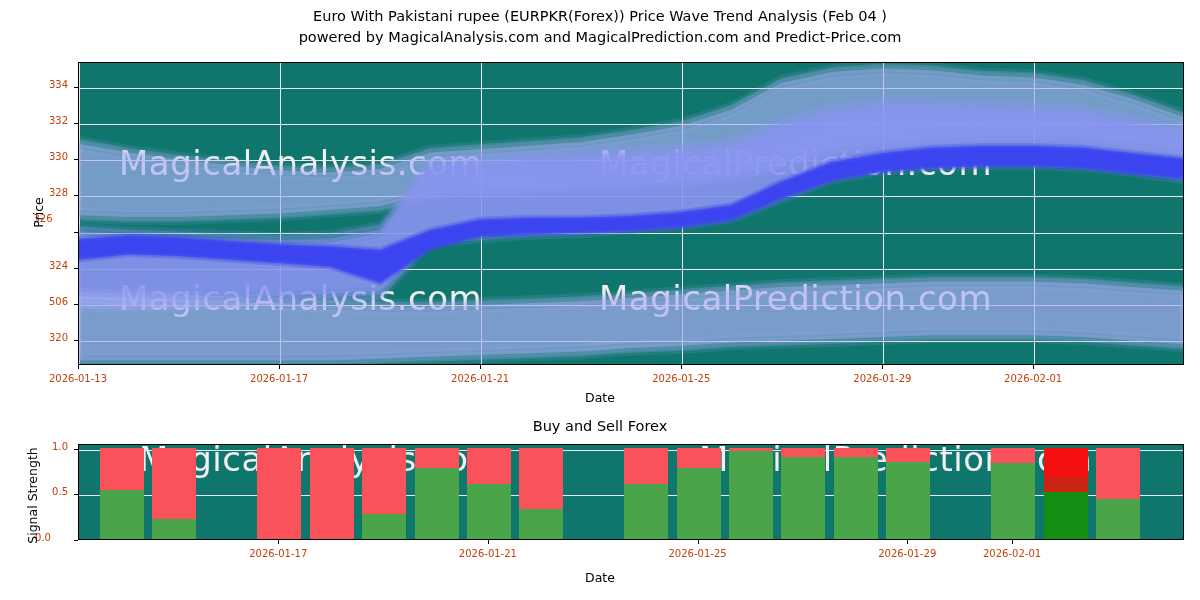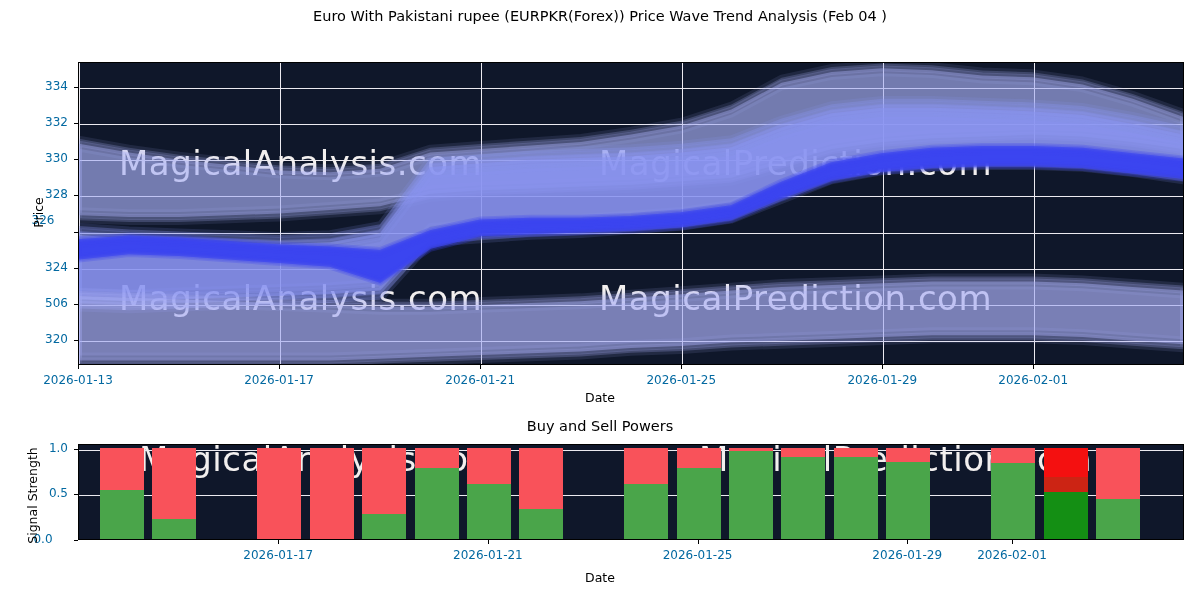--- a/index.html
+++ b/index.html
@@ -4,27 +4,27 @@
 <style>
   html,body{margin:0;padding:0;background:#ffffff;}
   body{width:1200px;height:600px;font-family:"DejaVu Sans","Liberation Sans",sans-serif;color:#000;overflow:hidden;}
   #root{position:relative;width:1120px;height:600px;}
 
   
   .title-block{position:absolute;left:0;top:6px;width:1200px;text-align:center;line-height:1.45;}
   .title-line{font-size:14.5px;color:#000;display:block;}
 
   
-  .tick{position:absolute;font-size:12px;color:#0369a1;white-space:nowrap;}
+  .tick{position:absolute;font-size:10px;color:#c2410c;white-space:nowrap;}
   .ytick{text-align:right;}
   .axis-label{position:absolute;font-size:12.5px;color:#000;white-space:nowrap;}
   .ylabel-rot{transform:rotate(-90deg);transform-origin:center center;}
 
   
-  .plot{position:absolute;box-sizing:border-box;border:1.3px solid #000;background:#0f172a;overflow:hidden;}
+  .plot{position:absolute;box-sizing:border-box;border:1.3px solid #000;background:#0f766e;overflow:hidden;}
   .gridline{position:absolute;left:0;right:0;height:1px;background:#eceaf0;}
   .vgridline{position:absolute;top:0;bottom:0;width:1px;background:#eceaf0;}
   .tickmark{position:absolute;background:#000;}
 
   
   .wm{position:absolute;font-size:34px;color:#f2efee;white-space:nowrap;letter-spacing:.5px;pointer-events:none;}
 
   
   .bands{position:absolute;left:0;top:0;width:100%;height:100%;}
 
@@ -32,20 +32,21 @@
   .bar{position:absolute;bottom:0;}
   .bar .seg{position:absolute;left:0;right:0;}
 </style>
 </head>
 <body>
 
 <div id="root">
 
   <div class="title-block">
     <span class="title-line">Euro With Pakistani rupee (EURPKR(Forex)) Price Wave Trend Analysis (Feb 04 )</span>
+    <span class="title-line">powered by MagicalAnalysis.com and MagicalPrediction.com and Predict-Price.com</span>
   </div>
 
   <div id="price-plot" class="plot" style="left:78px;top:62px;width:1106px;height:303px;">
       <div class="gridline" style="top: 277.75px;"></div>
       <div class="gridline" style="top: 241.679px;"></div>
       <div class="gridline" style="top: 205.607px;"></div>
       <div class="gridline" style="top: 169.536px;"></div>
       <div class="gridline" style="top: 133.464px;"></div>
       <div class="gridline" style="top: 97.3929px;"></div>
       <div class="gridline" style="top: 61.3214px;"></div>
@@ -109,21 +110,21 @@
       <div class="tickmark" style="left: 681.273px; top: 365px; width: 1px; height: 4px;"></div>
       <div class="tick" style="left: 830.364px; top: 373px; width: 104px; text-align: center;">2026-01-29</div>
       <div class="tickmark" style="left: 882.364px; top: 365px; width: 1px; height: 4px;"></div>
       <div class="tick" style="left: 981.182px; top: 373px; width: 104px; text-align: center;">2026-02-01</div>
       <div class="tickmark" style="left: 1033.18px; top: 365px; width: 1px; height: 4px;"></div>
     </div>
 
   <div class="axis-label ylabel-rot" style="left:-2px;top:205px;width:80px;text-align:center;">Price</div>
   <div class="axis-label" style="left:0;top:390px;width:1200px;text-align:center;">Date</div>
 
-  <div class="axis-label" style="left:0;top:418px;width:1200px;text-align:center;font-size:14.5px;">Buy and Sell Powers</div>
+  <div class="axis-label" style="left:0;top:418px;width:1200px;text-align:center;font-size:14.5px;">Buy and Sell Forex</div>
 
   <div id="powers-plot" class="plot" style="left:78px;top:444px;width:1106px;height:96px;">
       <div class="wm" style="left: 60px; top: -6px;">MagicalAnalysis.com</div>
       <div class="wm" style="left: 620px; top: -6px;">MagicalPrediction.com</div>
       <div class="gridline" style="top: 50.2857px;"></div>
       <div class="gridline" style="top: 4.57143px;"></div>
       <div class="bar" style="left: 21px; width: 44px; height: 96px; bottom: 0px;">
         <div class="seg" style="bottom: 0px; height: 49.4px; background: rgb(74, 165, 74);"></div>
         <div class="seg" style="bottom: 49.4px; height: 42.1px; background: rgb(249, 82, 90);"></div>
       </div>

